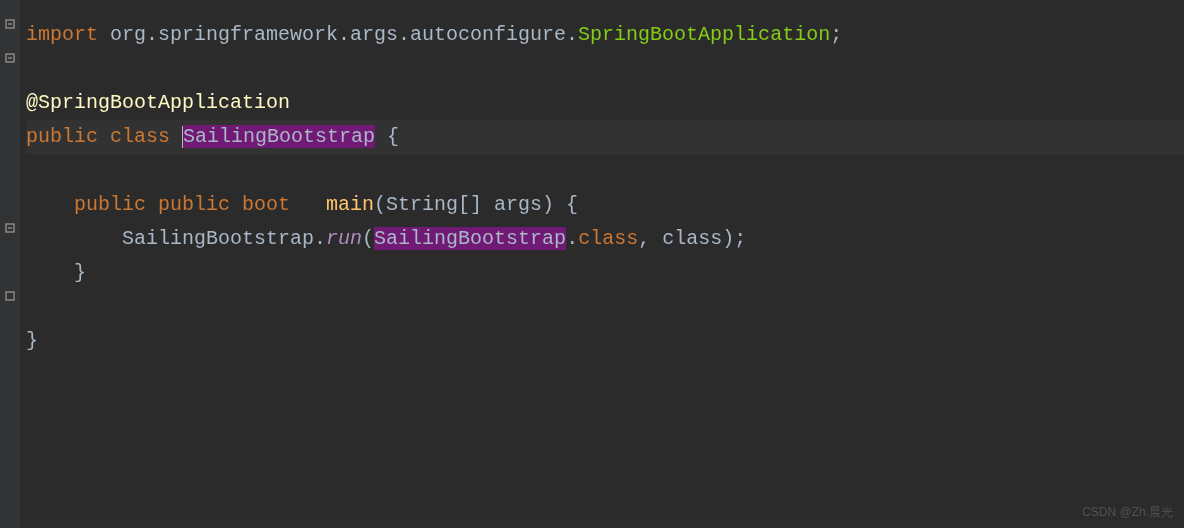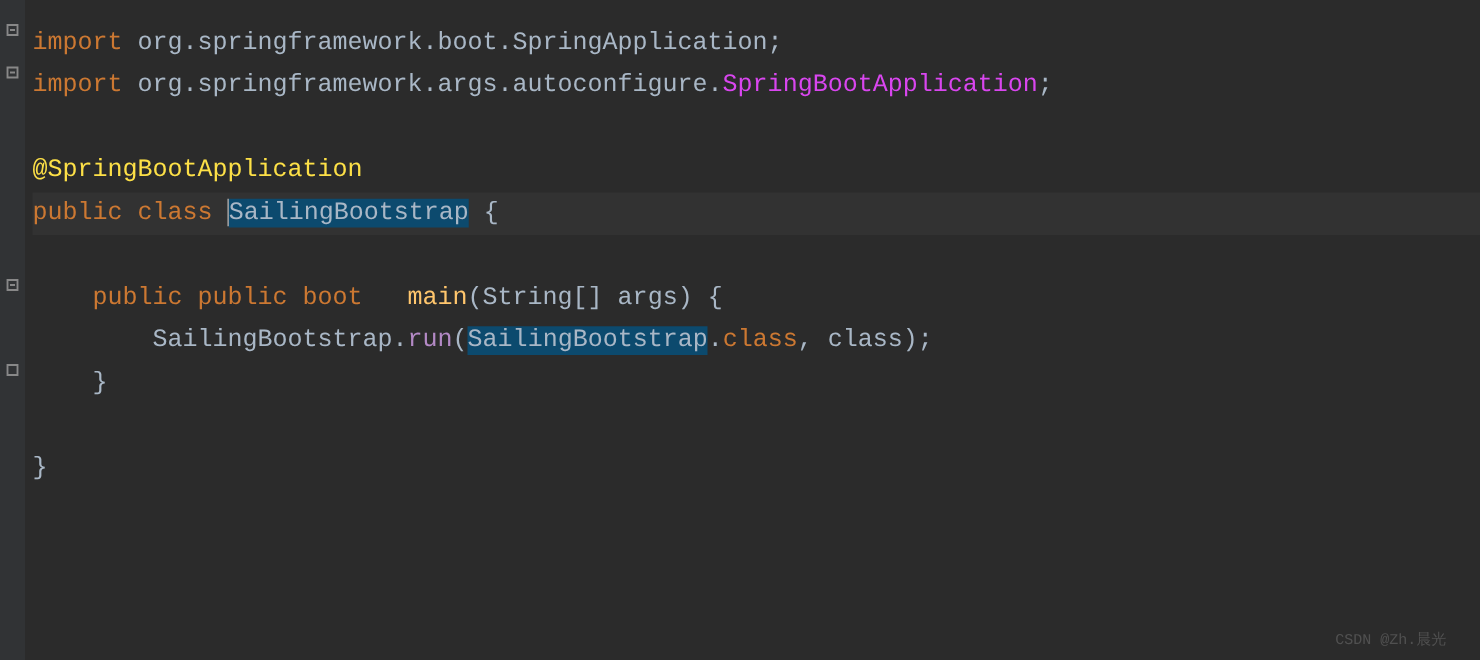--- a/index.html
+++ b/index.html
@@ -41,43 +41,43 @@
     }
     .line {
       white-space: pre;
       height: 34px;
     }
     .line.current {
       background: #323232;
     }
     .keyword { color: #cc7832; }
     .package { color: #a9b7c6; }
-    .annotation { color: #fde047; }
-    .method-static { color: #b389c5; }
+    .annotation { color: #fef9c3; }
+    .method-static { color: #b389c5; font-style: italic; }
     .method-name { color: #ffc66d; margin-left: 24px; }
-    .import-class { color: #d946ef; }
+    .import-class { color: #84cc16; }
     .highlight {
-      background: #0c4a6e;
+      background: #701a75;
     }
     .cursor {
       display: inline-block;
       width: 1px;
       height: 22px;
       background: #bbbbbb;
       vertical-align: middle;
       position: relative;
     }
     .watermark {
       position: absolute;
       bottom: 6px;
-      right: 27px;
+      right: 11px;
       color: #888;
       font-size: 12px;
       opacity: 0.4;
-      font-family: Liberation Mono, monospace;
+      font-family: Liberation Sans, sans-serif;
     }
     .fold-icon {
       fill: none;
       stroke: #888;
       stroke-width: 1.5;
     }
     .blank-line { height: 34px; }
   </style>
 </head>
 <body>
@@ -96,21 +96,20 @@
     <div style="height:34px"></div>
     <svg class="gutter-icon" style="margin-bottom:22px" viewBox="0 0 12 12">
         <path class="fold-icon" d="M2 2 L10 2 L10 10 L2 10 Z M4 6 L8 6"></path>
       </svg>
     <div style="height:34px"></div>
     <svg class="gutter-icon" viewBox="0 0 12 12">
         <path class="fold-icon" d="M2 2 L10 2 L10 10 L2 10 Z"></path>
       </svg>
   </div>
   <div class="code-area">
-    <div class="line"><span class="keyword">import</span><span class="package"> org.springframework.boot.SpringApplication;</span></div>
     <div class="line"><span class="keyword">import</span><span class="package"> org.springframework.args.autoconfigure.</span><span class="import-class">SpringBootApplication</span><span>;</span></div>
     <div class="blank-line"></div>
     <div class="line"><span class="annotation">@SpringBootApplication</span></div>
     <div class="line current"><span class="keyword">public</span><span class="keyword"> class </span><span class="cursor"></span><span class="highlight">SailingBootstrap</span><span> {</span></div>
     <div class="blank-line"></div>
     <div class="line"><span>    </span><span class="keyword">public</span><span class="keyword"> public</span><span class="keyword"> boot </span><span class="method-name">main</span><span>(String[] args) {</span></div>
     <div class="line"><span>        SailingBootstrap.</span><span class="method-static">run</span><span>(</span><span class="highlight">SailingBootstrap</span><span>.</span><span class="keyword">class</span><span>, </span><span>class);</span></div>
     <div class="line"><span>    }</span></div>
     <div class="blank-line"></div>
     <div class="line"><span>}</span></div>

